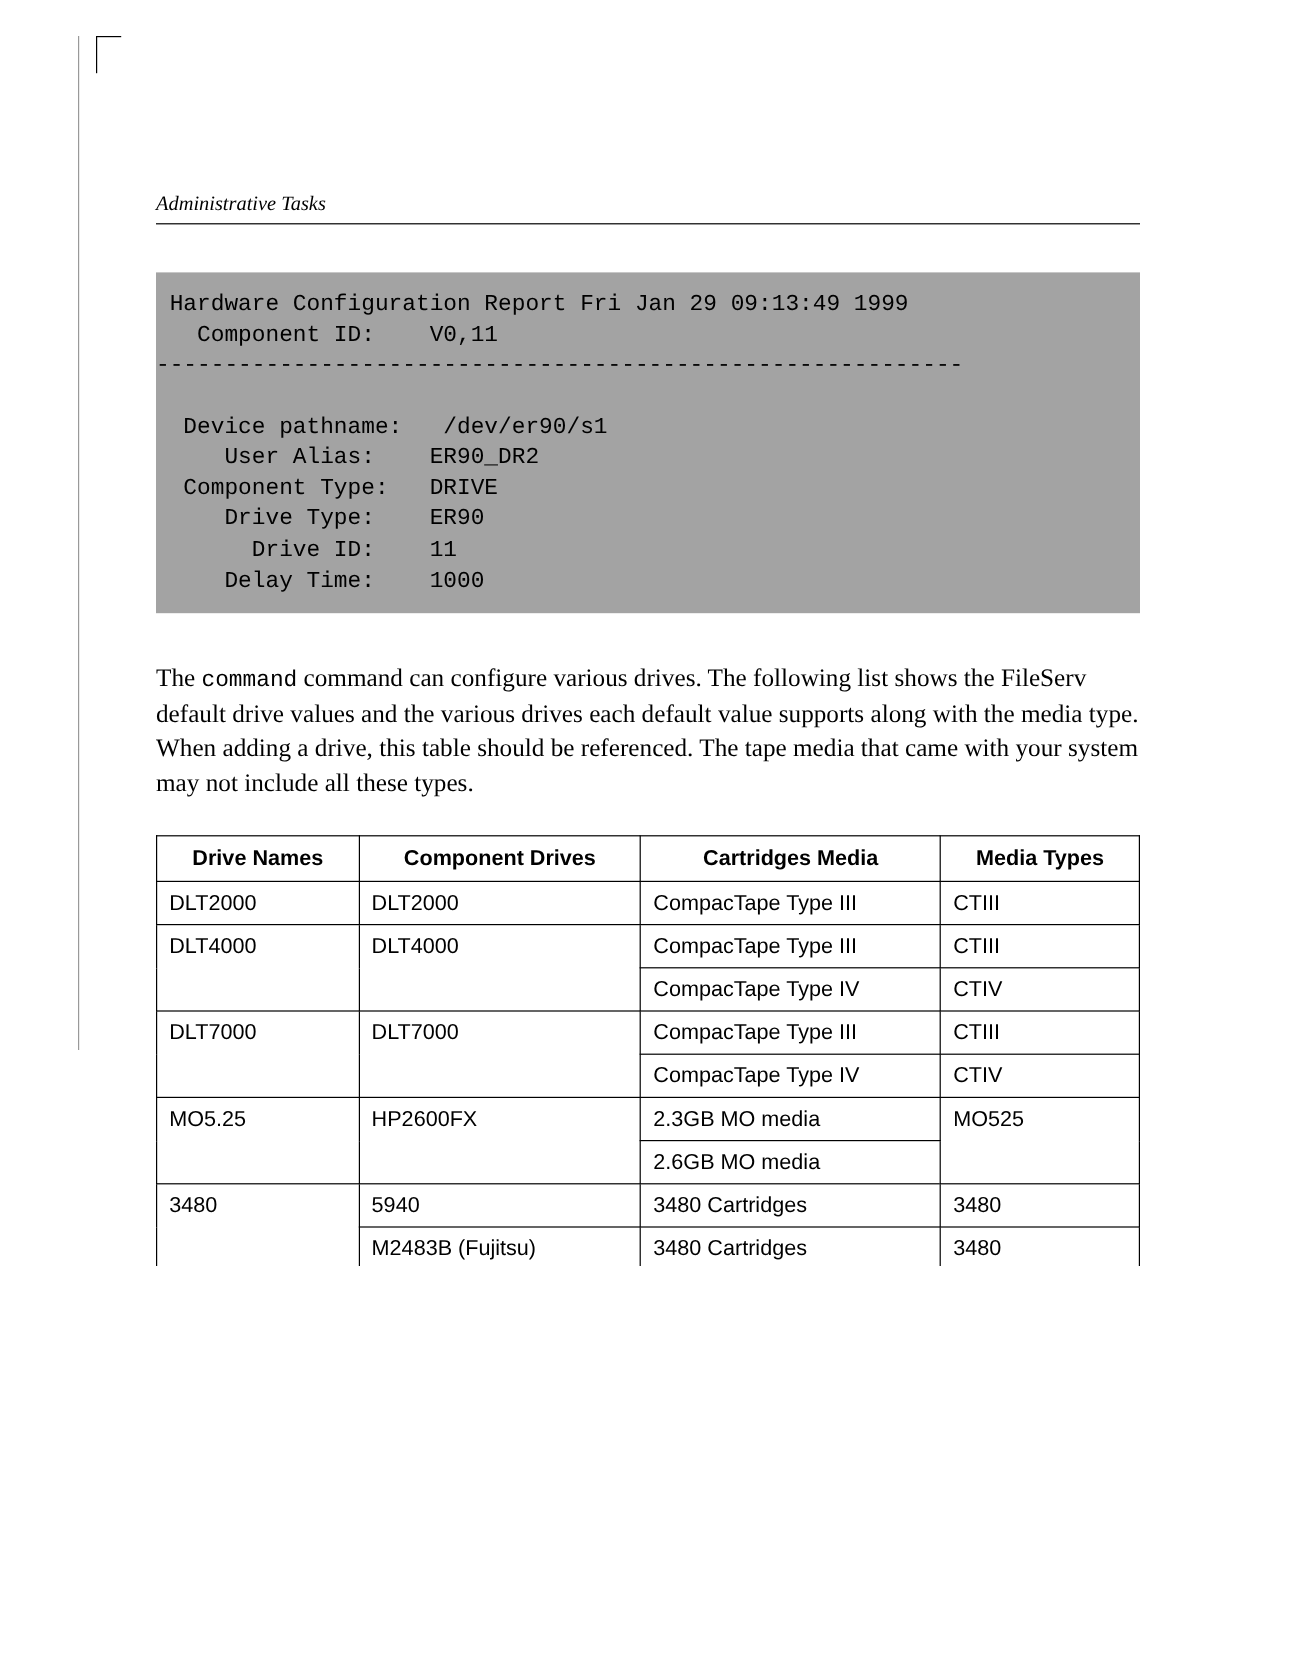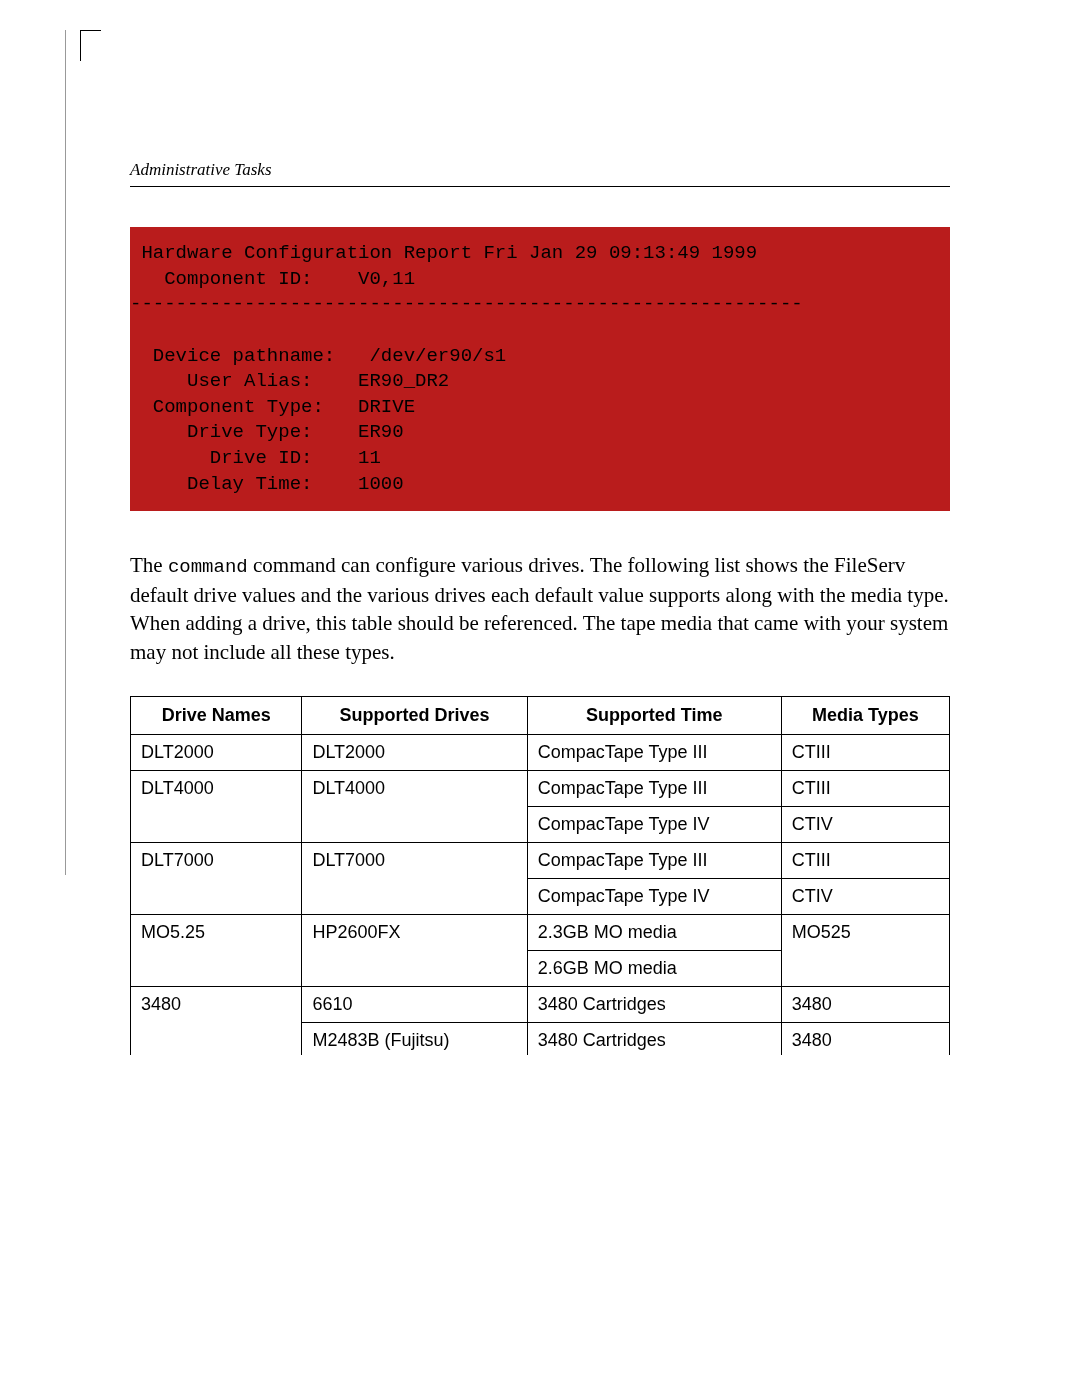--- a/index.html
+++ b/index.html
@@ -38,21 +38,21 @@
     margin-bottom: 6px;
   }
   .head-rule {
     border: none;
     border-top: 1px solid #000;
     margin: 0 0 40px 0;
   }
   .codeblock {
     font-family: "Courier New", Courier, monospace;
     font-size: 19px;
-    background: #b91c1c;
+    background: #a3a3a3;
     padding: 14px 0 14px 0;
     white-space: pre;
     line-height: 1.35;
     margin-bottom: 40px;
   }
   .two-col {
     display: flex;
     gap: 30px;
     margin-bottom: 30px;
   }
@@ -141,22 +141,22 @@
   <div class="two-col">
     <div class="body-text">
       <span>The </span><code>command</code><span> command can configure various drives. The following list shows the FileServ default drive values and the various drives each default value supports along with the media type. When adding a drive, this table should be referenced. The tape media that came with your system may not include all these types.</span>
     </div>
   </div>
 
   <table class="compat">
     <tbody>
         <tr class="group-start">
       <th>Drive Names</th>
-      <th>Supported Drives</th>
-      <th>Supported Time</th>
+      <th>Component Drives</th>
+      <th>Cartridges Media</th>
       <th>Media Types</th>
     </tr>
 
     <tr class="group-start group-end">
       <td>DLT2000</td>
       <td>DLT2000</td>
       <td>CompacTape Type III</td>
       <td>CTIII</td>
     </tr>
 
@@ -187,21 +187,21 @@
       <td rowspan="2">HP2600FX</td>
       <td>2.3GB MO media</td>
       <td rowspan="2">MO525</td>
     </tr>
     <tr class="group-end">
       <td>2.6GB MO media</td>
     </tr>
 
     <tr class="group-start">
       <td rowspan="3">3480</td>
-      <td>6610</td>
+      <td>5940</td>
       <td>3480 Cartridges</td>
       <td>3480</td>
     </tr>
     <tr>
       <td>M2483B (Fujitsu)</td>
       <td>3480 Cartridges</td>
       <td>3480</td>
     </tr>
     <tr class="group-end">
       <td>M2483H (Fujitsu)</td>

